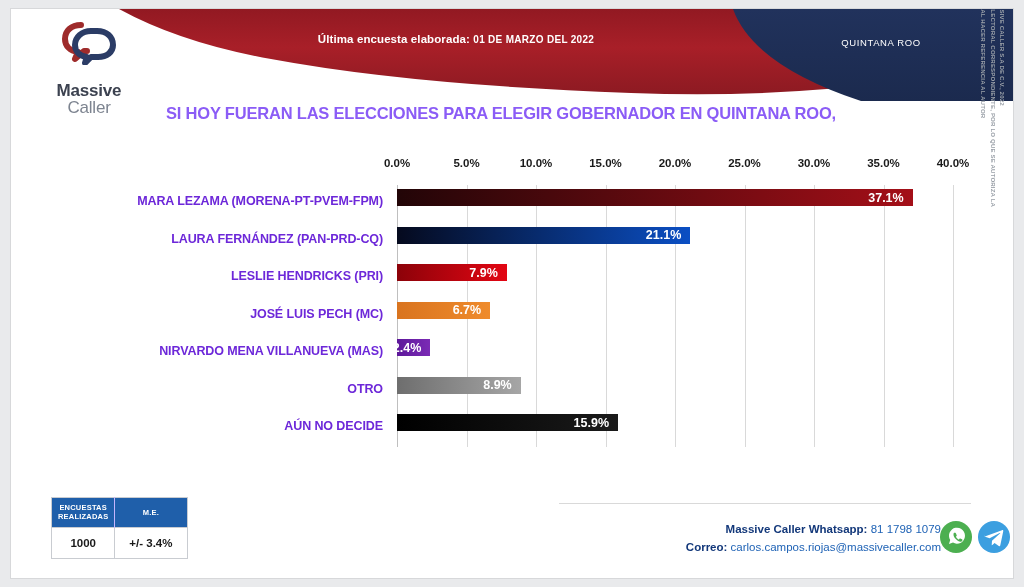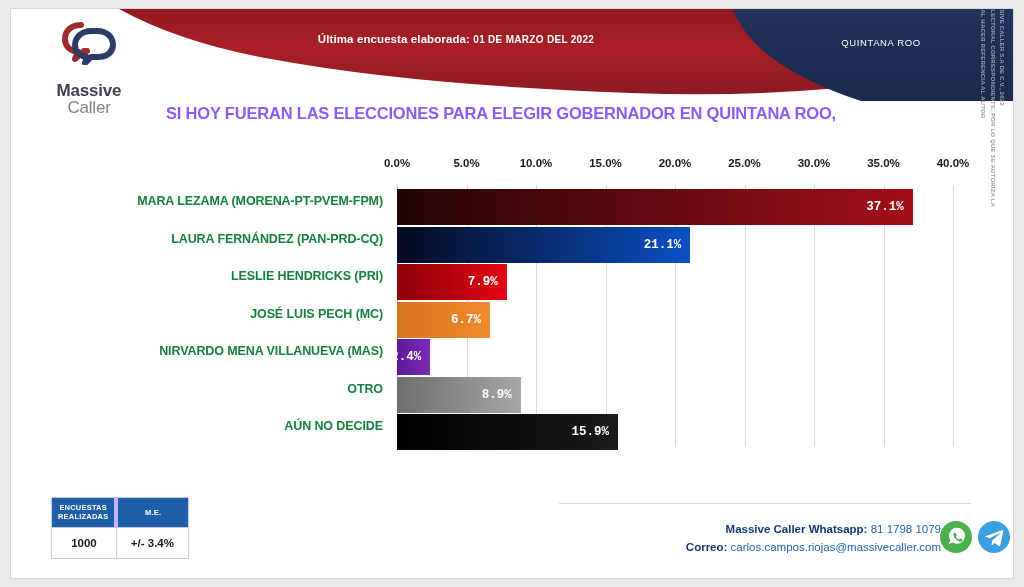--- a/index.html
+++ b/index.html
@@ -70,24 +70,24 @@
   }
   .plot { position: absolute; left: 0; top: 28px; height: 262px; width: 1004px; }
   .gridline {
     position: absolute; top: 0; width: 1px; height: 262px; background: #d9d9d9;
   }
   .gridline.zero { background: #bfbfbf; }
   .row { position: absolute; left: 0; width: 1004px; height: 37px; }
   .rowlabel {
     position: absolute; left: 20px; width: 352px; top: 9px;
     text-align: right; font-size: 12.5px; font-weight: bold;
-    color: #15803d; letter-spacing: -0.1px; white-space: nowrap;
+    color: #6d28d9; letter-spacing: -0.1px; white-space: nowrap;
   }
   .bar {
-    position: absolute; top: 4px; height: 36px; font-family: Liberation Mono, monospace;
+    position: absolute; top: 4px; height: 17px;
   }
   .barval {
     position: absolute; right: 9px; top: 50%; transform: translateY(-50%);
     font-size: 12.5px; font-weight: bold; color: #ffffff; white-space: nowrap;
   }
 
   
   .sidenote {
     position: absolute; right: 2px; top: 108px;
     width: 380px; height: 26px;
@@ -104,21 +104,21 @@
   
   .stat-table {
     position: absolute; left: 40px; top: 488px;
     border-collapse: collapse; border: 1px solid #c9ccd1;
     background: #fff;
   }
   .stat-table th {
     background: #1f5faa; color: #ffffff;
     font-size: 7.5px; font-weight: bold; letter-spacing: .2px;
     padding: 5px 6px; line-height: 1.25; text-align: center;
-    border-right: 4px solid #c4b5fd;
+    border-right: 1px solid #c4b5fd;
   }
   .stat-table th:last-child { border-right: none; }
   .stat-table td {
     font-size: 11.5px; font-weight: bold; color: #1a1a1a;
     padding: 9px 14px; text-align: center; border-right: 1px solid #c9ccd1;
     border-top: 1px solid #c9ccd1;
   }
   .stat-table td:last-child { border-right: none; }
 
   

